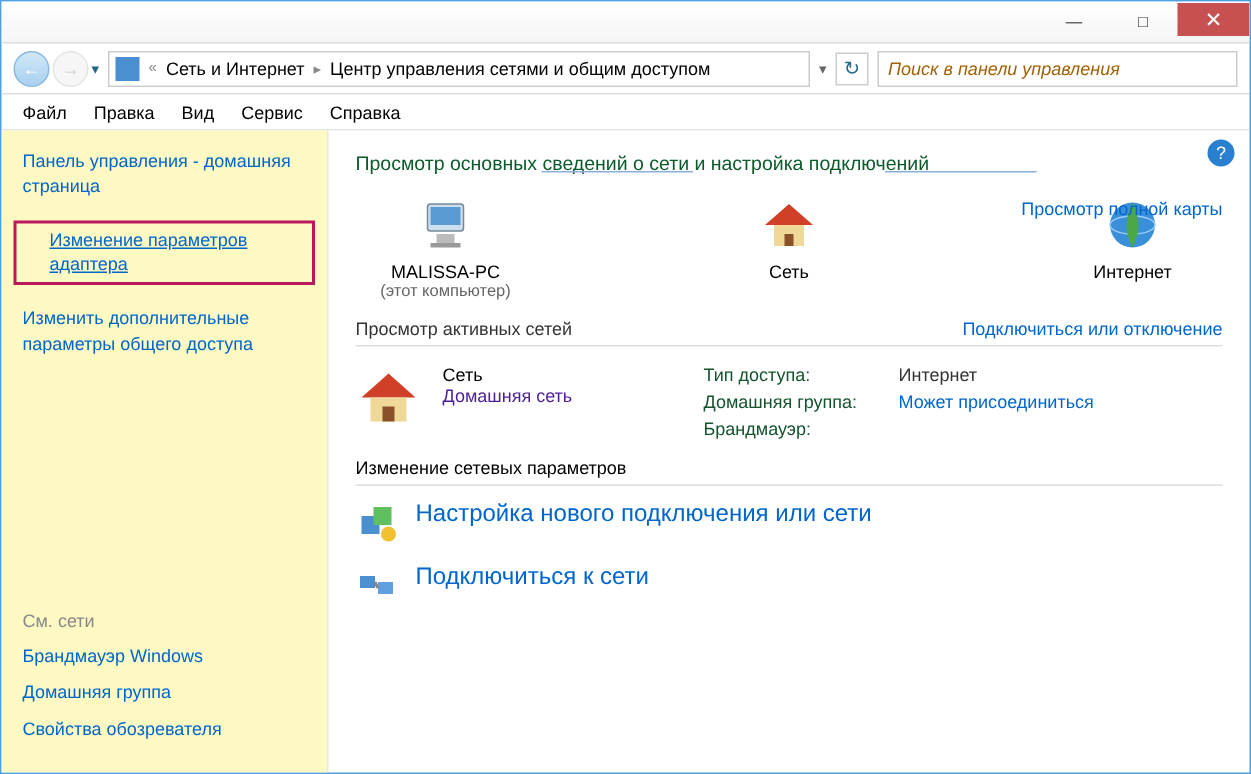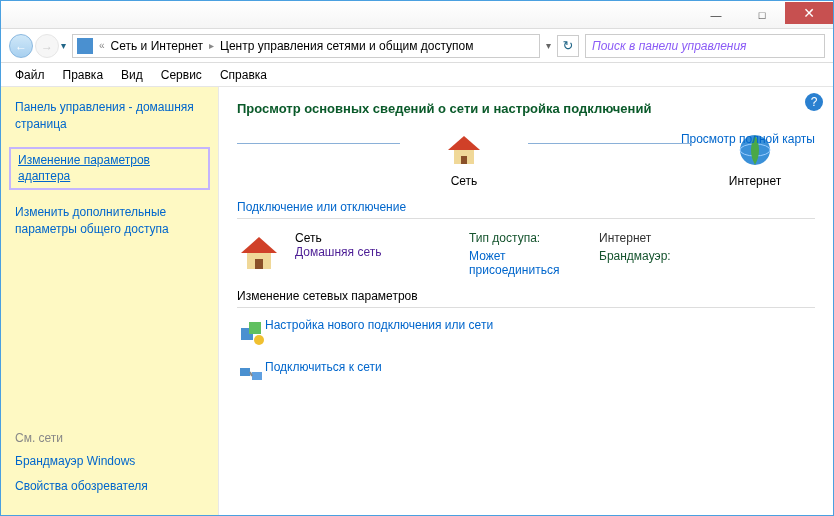--- a/index.html
+++ b/index.html
@@ -8,56 +8,56 @@
 .winbtn{width:46px;height:22px;display:flex;align-items:center;justify-content:center;font-size:11px;color:#333}
 .winbtn.close{background:#c75050;color:#fff;font-size:14px;width:48px;height:22px;margin-top:-4px}
 .addrbar{height:34px;display:flex;align-items:center;gap:6px;padding:0 8px;border-bottom:1px solid #ddd}
 .navbtns{display:flex;align-items:center;gap:2px}
 .navcircle{width:24px;height:24px;border-radius:50%;border:1px solid #8ab8e0;background:linear-gradient(#d0e8f8,#a8d0f0);display:flex;align-items:center;justify-content:center;color:#fff;font-size:12px}
 .navcircle.dis{opacity:.5;background:#eee;border-color:#ccc;color:#999}
 .breadcrumb{flex:1;height:24px;border:1px solid #ccc;background:#fff;display:flex;align-items:center;padding:0 4px;font-size:12px;gap:6px}
 .bcicon{width:16px;height:16px;background:#4a90d0}
 .bcsep{color:#888;font-size:10px}
 .bcrefresh{width:22px;height:22px;border:1px solid #ccc;display:flex;align-items:center;justify-content:center;font-size:13px;color:#268}
-.search{width:240px;height:24px;border:1px solid #ccc;padding:0 6px;font-size:12px;font-style:italic;color:#8b5cf6;display:flex;align-items:center}
+.search{width:240px;height:24px;border:1px solid #ccc;padding:0 6px;font-size:12px;font-style:italic;color:#a16207;display:flex;align-items:center}
 .menubar{height:24px;display:flex;align-items:center;gap:18px;padding:0 14px;font-size:12px;border-bottom:1px solid #e5e5e5}
 .menubar span{cursor:default}
 .content{display:flex;height:calc(100% - 86px)}
 .sidebar{width:218px;background:#fef9c3;padding:12px 14px;border-right:1px solid #e8e8e8;display:flex;flex-direction:column;font-size:12px}
 .sidebar .sec{margin-bottom:14px}
 .sidelink{color:#0066cc;cursor:pointer;line-height:1.4}
-.highlight{border:2px solid #c4b5fd;padding:3px 7px;margin:0 -6px;display:inline-block}
+.highlight{border:2px solid #be185d;padding:3px 22px;margin:0 -6px;display:inline-block}
 .highlight .sidelink{text-decoration:underline}
 .sidefoot{margin-top:auto;padding-top:12px}
 .sidefoot .hdr{color:#888;margin-bottom:8px}
 .sidefoot .sidelink{display:block;margin-bottom:8px}
 .main{flex:1;padding:14px 18px 0 18px;overflow:hidden;position:relative}
 .helpicon{position:absolute;top:6px;right:10px;width:18px;height:18px;border-radius:50%;background:#2a80d0;color:#fff;font-size:12px;display:flex;align-items:center;justify-content:center}
-h1{font-size:13px;font-weight:700;color:#0a5a2a;margin-bottom:14px}
-.netmap{display:flex;align-items:center;gap:4px;margin-bottom:6px;position:relative}
+h1{font-size:13px;font-weight:400;color:#0a5a2a;margin-bottom:14px}
+.netmap{display:flex;align-items:flex-start;gap:4px;margin-bottom:6px;position:relative}
 .netnode{display:flex;flex-direction:column;align-items:center;width:120px;font-size:12px}
 .netnode .ic{width:40px;height:40px}
 .netnode .lbl{margin-top:4px}
 .netnode .sub{color:#666;font-size:11px}
 .dashline{flex:1;border-top:1px solid #8ab0d8;height:1px;position:relative;top:-16px}
 .maplink{position:absolute;right:0;top:2px;color:#0066cc;font-size:12px;cursor:pointer}
 .secrow{display:flex;justify-content:space-between;align-items:center;border-bottom:1px solid #ddd;padding:4px 0;margin-top:8px}
 .secrow .stxt{font-size:12px;color:#333}
 .secrow .slink{font-size:12px;color:#0066cc;cursor:pointer}
 .netdetail{display:flex;gap:14px;margin:12px 0;font-size:12px}
 .netdetail .nic{width:44px;height:44px}
 .netdetail .ninfo{flex:0 0 160px}
 .netdetail .ninfo .nname{font-weight:400}
 .netdetail .ninfo .ntype{color:#4c1d95;cursor:pointer}
 .netdetail .props{flex:1;display:grid;grid-template-columns:130px 1fr;row-gap:4px;font-size:12px}
 .netdetail .props .k{color:#14532d}
 .netdetail .props .v{color:#333}
 .netdetail .props .vlink{color:#0066cc;cursor:pointer}
 .secheader{font-size:12px;border-bottom:1px solid #ddd;padding-bottom:4px;margin-top:6px;margin-bottom:10px}
-.opt{display:flex;gap:0;margin-bottom:14px;font-size:12px}
+.opt{display:flex;gap:12px;margin-bottom:14px;font-size:16px}
 .opt .oic{width:28px;height:28px;flex-shrink:0}
 .opt .otxt .otitle{color:#0066cc;cursor:pointer;margin-bottom:4px}
 .opt .otxt .odesc{color:#333;line-height:1.35}
 svg{display:block}
 </style>
 </head>
 <body>
 
 <div class="titlebar">
   <div class="winbtn">—</div>
@@ -92,30 +92,41 @@
 </div>
 
 <div class="content">
   <div class="sidebar">
     <div class="sec"><span class="sidelink">Панель управления - домашняя страница</span></div>
     <div class="sec"><span class="highlight"><span class="sidelink">Изменение параметров адаптера</span></span></div>
     <div class="sec"><span class="sidelink">Изменить дополнительные параметры общего доступа</span></div>
     <div class="sidefoot">
       <div class="hdr">См. сети</div>
       <span class="sidelink">Брандмауэр Windows</span>
+      <span class="sidelink">Домашняя группа</span>
       <span class="sidelink">Свойства обозревателя</span>
     </div>
   </div>
 
   <div class="main">
     <div class="helpicon">?</div>
     <h1>Просмотр основных сведений о сети и настройка подключений</h1>
 
     <div class="netmap">
       <span class="maplink">Просмотр полной карты</span>
+      <div class="netnode">
+        <svg class="ic" viewBox="0 0 40 40">
+            <rect x="8" y="6" width="24" height="18" rx="2" fill="#cde" stroke="#789"></rect>
+            <rect x="10" y="8" width="20" height="12" fill="#5a9bd5"></rect>
+            <rect x="14" y="26" width="12" height="6" fill="#bbb"></rect>
+            <rect x="10" y="32" width="20" height="3" fill="#999"></rect>
+          </svg>
+        <span class="lbl">MALISSA-PC</span>
+        <span class="sub">(этот компьютер)</span>
+      </div>
       <div class="dashline"></div>
       <div class="netnode">
         <svg class="ic" viewBox="0 0 40 40">
             <polygon points="20,6 36,20 4,20" fill="#d04028"></polygon>
             <rect x="10" y="20" width="20" height="14" fill="#f0d898"></rect>
             <rect x="17" y="26" width="6" height="8" fill="#8a5028"></rect>
           </svg>
         <span class="lbl">Сеть</span>
       </div>
       <div class="dashline"></div>
@@ -123,36 +134,38 @@
         <svg class="ic" viewBox="0 0 40 40">
             <circle cx="20" cy="20" r="15" fill="#3a90d8"></circle>
             <ellipse cx="20" cy="20" rx="15" ry="6" fill="none" stroke="#9cf" stroke-width="1"></ellipse>
             <path d="M20 5 Q12 20 20 35 Q28 20 20 5" fill="#4aa848"></path>
           </svg>
         <span class="lbl">Интернет</span>
       </div>
     </div>
 
     <div class="secrow">
-      <span class="slink">Подключение или отключение</span>
+      <span class="stxt">Просмотр активных сетей</span>
+      <span class="slink">Подключиться или отключение</span>
     </div>
 
     <div class="netdetail">
       <svg class="nic" viewBox="0 0 44 44">
           <polygon points="22,6 40,22 4,22" fill="#d04028"></polygon>
           <rect x="10" y="22" width="24" height="16" fill="#f0d898"></rect>
           <rect x="18" y="28" width="8" height="10" fill="#8a5028"></rect>
         </svg>
       <div class="ninfo">
         <div class="nname">Сеть</div>
         <div class="ntype">Домашняя сеть</div>
       </div>
       <div class="props">
         <span class="k">Тип доступа:</span>
         <span class="v">Интернет</span>
+        <span class="k">Домашняя группа:</span>
         <span class="vlink">Может присоединиться</span>
         <span class="k">Брандмауэр:</span>
       </div>
     </div>
 
     <div class="secheader">Изменение сетевых параметров</div>
 
     <div class="opt">
       <svg class="oic" viewBox="0 0 28 28">
           <rect x="4" y="10" width="12" height="12" fill="#4a90d0"></rect>

